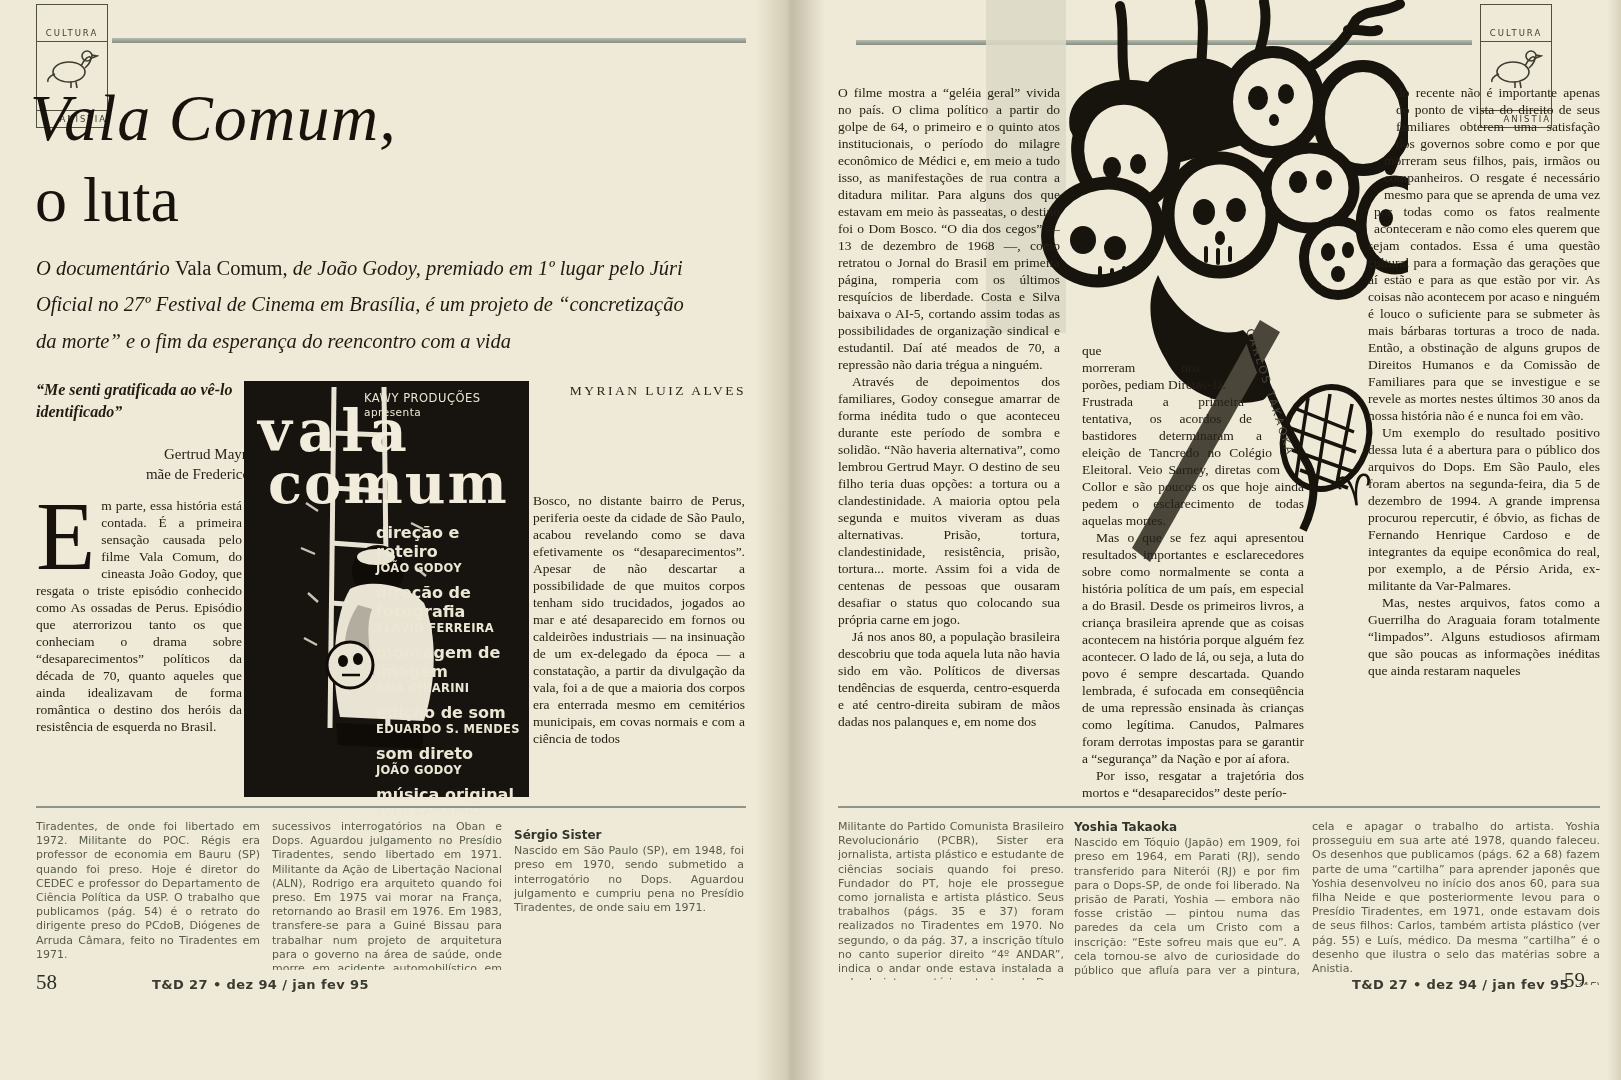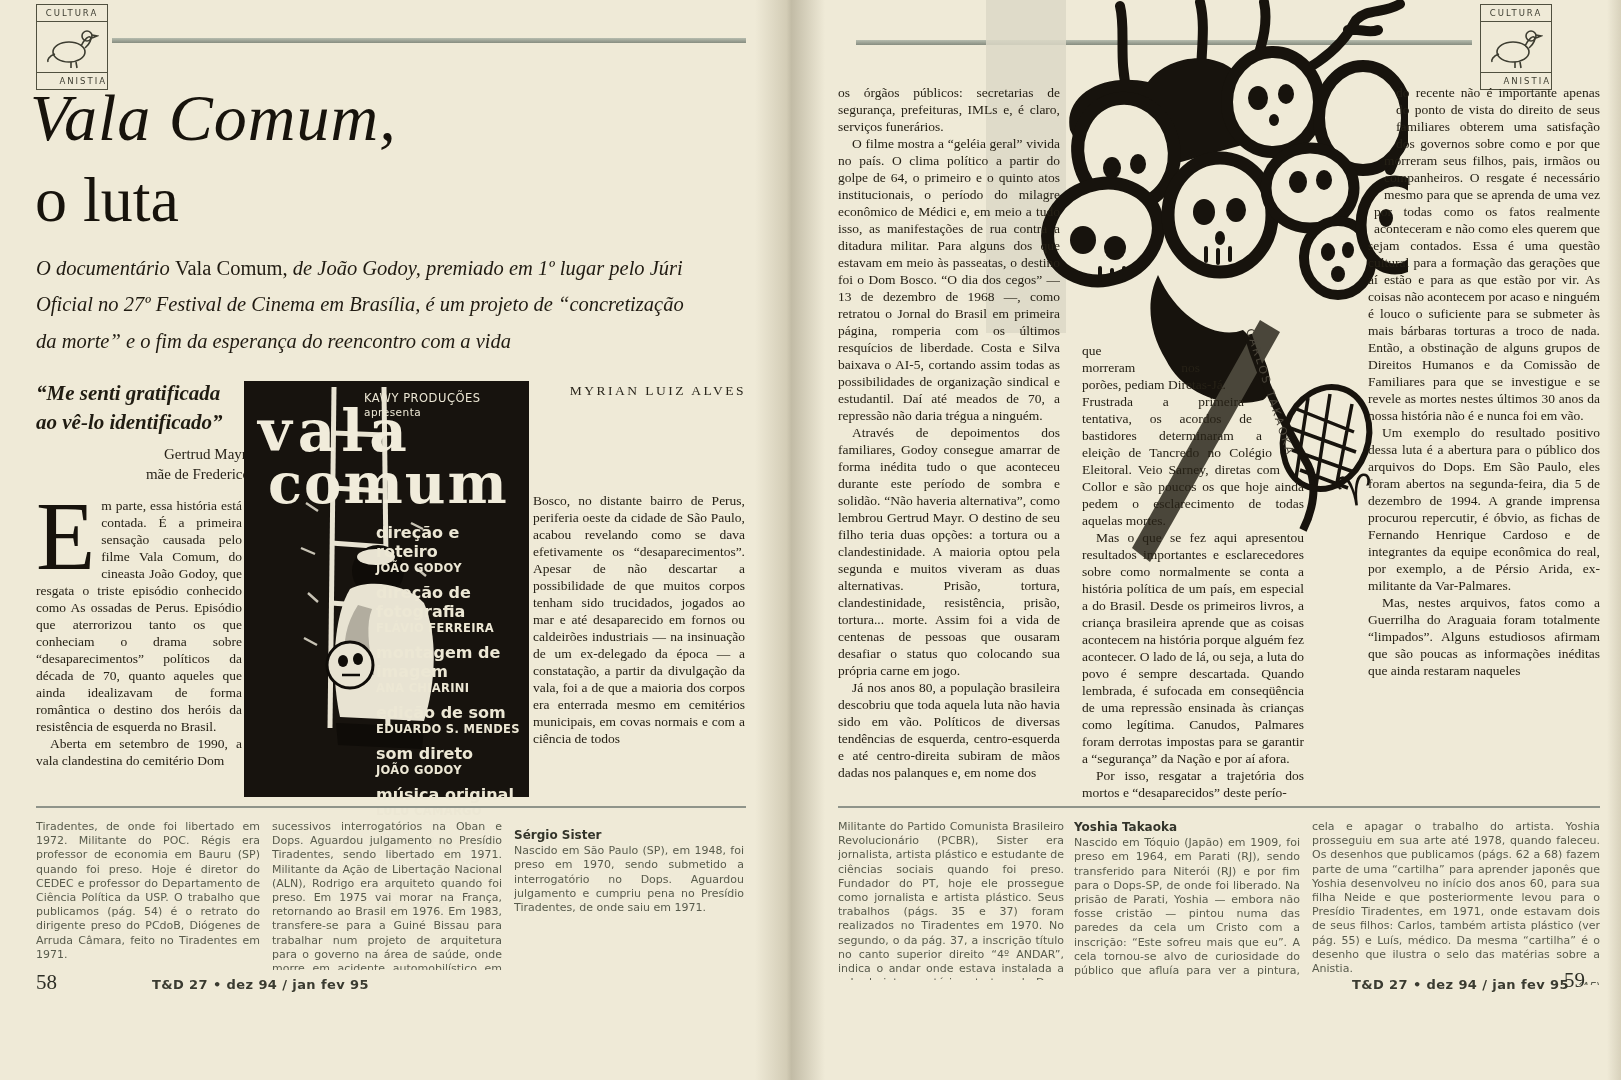--- a/index.html
+++ b/index.html
@@ -7,35 +7,35 @@
     background:#efead7;color:#241f16;font-family:"Liberation Serif","DejaVu Serif",serif;}
   
   .gutter{position:absolute;left:755px;top:0;width:70px;height:1080px;
     background:linear-gradient(90deg,rgba(120,108,72,0) 0%,rgba(110,98,64,.22) 45%,rgba(90,80,52,.30) 52%,rgba(120,108,72,0) 100%);}
   .edge-r{position:absolute;right:0;top:0;width:14px;height:1080px;background:linear-gradient(90deg,rgba(120,108,72,0),rgba(110,98,64,.18));}
   .scan-strip{position:absolute;left:986px;top:0;width:80px;height:333px;background:#dcd8c7;opacity:.85;}
 
   
   .badge{position:absolute;width:70px;border:1.5px solid #50503f;background:#efead7;text-align:center;}
   .badge .lbl{font-family:"DejaVu Sans","Liberation Sans",sans-serif;font-size:8.5px;letter-spacing:2px;
-    color:#3c3c30;padding:3px 0;}
+    color:#3c3c30;padding:3px 0;margin-top:20px;}
   .badge .lbl.top{border-bottom:1.5px solid #50503f;}
   .badge .lbl.bot{border-top:1.5px solid #50503f;text-align:right;}
   .badge svg{display:block;margin:2px auto;}
 
   .rule-top{position:absolute;height:5px;background:linear-gradient(#b6bcae,#878d80);}
   .rule-thin{position:absolute;height:2px;background:#8f948a;}
 
   .title{position:absolute;color:#17130c;}
   .t1{left:30px;top:80px;font-size:66px;font-style:italic;letter-spacing:1px;}
   .t2{left:35px;top:163px;font-size:64px;}
   .standfirst{position:absolute;left:36px;top:250px;width:655px;font-size:20.5px;line-height:1.78;
     font-style:italic;color:#201b12;}
   .standfirst .rom{font-style:normal;}
-  .pullquote{position:absolute;left:36px;top:379px;width:206px;font-size:21px;font-weight:bold;
+  .pullquote{position:absolute;left:36px;top:379px;width:206px;font-size:16px;font-weight:bold;
     font-style:italic;line-height:1.4;color:#201c12;}
   .attrib{position:absolute;left:36px;top:444px;width:214px;text-align:right;font-size:15px;line-height:1.35;}
   .byline{position:absolute;left:556px;top:383px;width:190px;text-align:right;font-size:13.5px;
     letter-spacing:2.5px;color:#2a261c;}
 
   .bodycol{position:absolute;overflow:hidden;font-size:13.5px;line-height:17px;text-align:justify;color:#262116;}
   .bodycol p{margin:0;}
   .bodycol p + p{text-indent:14px;}
   .dropcap{float:left;font-size:97px;line-height:76px;padding:2px 6px 0 0;color:#17130c;}
 
@@ -106,21 +106,20 @@
   <div class="pullquote">“Me senti gratificada ao vê-lo identificado”</div>
   <div class="attrib">
     <div>Gertrud Mayr,</div>
     <div>mãe de Frederico</div>
   </div>
 
   <div class="byline">MYRIAN LUIZ ALVES</div>
 
   <div class="bodycol colL1">
     <p><span class="dropcap">E</span><span>m parte, essa história está contada. É a primeira sensação causada pelo filme Vala Comum, do cineasta João Godoy, que resgata o triste episódio conhecido como As ossadas de Perus. Episódio que aterrorizou tanto os que conheciam o drama sobre “desaparecimentos” políticos da década de 70, quanto aqueles que ainda idealizavam de forma romântica o destino dos heróis da resistência de esquerda no Brasil.</span></p>
-    <p>Aberta em setembro de 1990, a vala clandestina do cemitério Dom</p>
   </div>
 
   <div class="poster">
     <svg class="art" width="281" height="412" viewBox="0 0 281 412">
       <g stroke="#e8e3d2" stroke-width="5" fill="none">
         <line x1="88" y1="4" x2="84" y2="345"></line>
         <line x1="138" y1="4" x2="142" y2="350"></line>
         <line x1="87" y1="50" x2="139" y2="52"></line>
         <line x1="86" y1="105" x2="140" y2="108"></line>
         <line x1="85" y1="160" x2="141" y2="164"></line>
@@ -273,21 +272,20 @@
 
     <g stroke="#17130d" stroke-width="3.5" fill="none">
       <ellipse cx="318" cy="438" rx="42" ry="52" transform="rotate(20 318 438)" stroke-width="6"></ellipse>
       <path d="M286,408 l60,24 M282,428 l66,24 M284,450 l62,22 M292,470 l48,18 M300,398 l-12,80 M322,394 l-14,92 M344,404 l-16,84"></path>
     </g>
     <text x="238" y="330" transform="rotate(72 238 330)" font-size="11" letter-spacing="2.5" fill="#4a453a" font-family="DejaVu Sans, sans-serif">CARLOS TAKAOKA</text>
     <text x="330" y="508" font-size="42" fill="#17130d" font-family="DejaVu Sans, sans-serif" transform="rotate(-8 330 508)">♈</text>
   </svg>
 
   <div class="bodycol colR1">
-    <p>os órgãos públicos: secretarias de segurança, prefeituras, IMLs e, é claro, serviços funerários.</p>
     <p>O filme mostra a “geléia geral” vivida no país. O clima político a partir do golpe de 64, o primeiro e o quinto atos institucionais, o período do milagre econômico de Médici e, em meio a tudo isso, as manifestações de rua contra a ditadura militar. Para alguns dos que estavam em meio às passeatas, o destino foi o Dom Bosco. “O dia dos cegos” — 13 de dezembro de 1968 —, como retratou o Jornal do Brasil em primeira página, romperia com os últimos resquícios de liberdade. Costa e Silva baixava o AI-5, cortando assim todas as possibilidades de organização sindical e estudantil. Daí até meados de 70, a repressão não daria trégua a ninguém.</p>
     <p>Através de depoimentos dos familiares, Godoy consegue amarrar de forma inédita tudo o que aconteceu durante este período de sombra e solidão. “Não haveria alternativa”, como lembrou Gertrud Mayr. O destino de seu filho teria duas opções: a tortura ou a clandestinidade. A maioria optou pela segunda e muitos viveram as duas alternativas. Prisão, tortura, clandestinidade, resistência, prisão, tortura... morte. Assim foi a vida de centenas de pessoas que ousaram desafiar o status quo colocando sua própria carne em jogo.</p>
     <p>Já nos anos 80, a população brasileira descobriu que toda aquela luta não havia sido em vão. Políticos de diversas tendências de esquerda, centro-esquerda e até centro-direita subiram de mãos dadas nos palanques e, em nome dos</p>
   </div>
 
   <div class="bodycol colR2">
     <p><span class="sp" style="width:150px"></span><span class="sp" style="width:104px"></span><span class="sp" style="width:78px"></span><span class="sp" style="width:60px"></span><span class="sp" style="width:52px"></span><span class="sp" style="width:42px"></span><span class="sp" style="width:32px"></span><span class="sp" style="width:24px"></span><span>que morreram nos porões, pediam Diretas-Já. Frustrada a primeira tentativa, os acordos de bastidores determinaram a eleição de Tancredo no Colégio Eleitoral. Veio Sarney, diretas com Collor e são poucos os que hoje ainda pedem o esclarecimento de todas aquelas mortes.</span></p>
     <p>Mas o que se fez aqui apresentou resultados importantes e esclarecedores sobre como normalmente se conta a história política de um país, em especial a do Brasil. Desde os primeiros livros, a criança brasileira aprende que as coisas acontecem na história porque alguém fez acontecer. O lado de lá, ou seja, a luta do povo é sempre descartada. Quando lembrada, é sufocada em conseqüência de uma repressão ensinada às crianças como legítima. Canudos, Palmares foram derrotas impostas para se garantir a “segurança” da Nação e por aí afora.</p>
     <p>Por isso, resgatar a trajetória dos mortos e “desaparecidos” deste perío-</p>
   </div>

